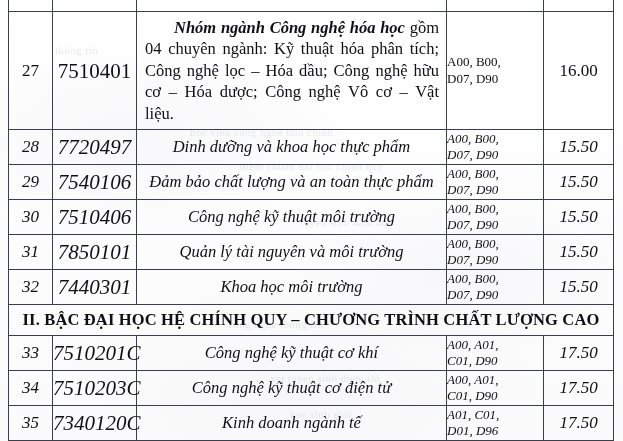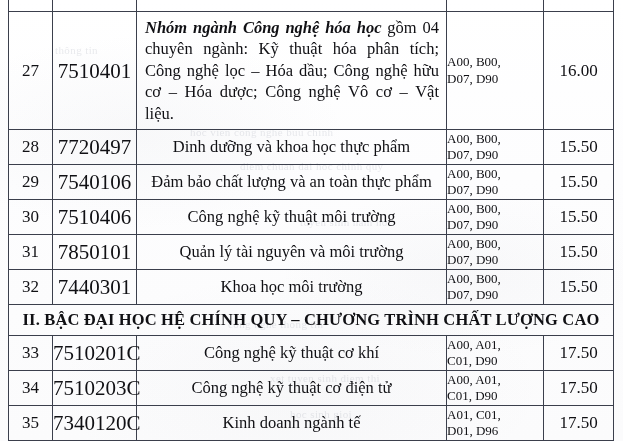--- a/index.html
+++ b/index.html
@@ -88,35 +88,36 @@
     padding: 3px 7px 4px 8px;
   }
   .cell-name.justified {
     text-align: justify;
     text-align-last: left;
     padding: 5px 7px 5px 8px;
   }
   .cell-name .lead {
     font-weight: bold;
     font-style: italic;
+    margin-left: 29px;
   }
   .cell-block {
     text-align: left;
     font-size: 13px;
     line-height: 1.24;
     padding: 3px 2px;
   }
   .cell-score {
     text-align: center;
     font-size: 17px;
     line-height: 1.15;
   }
 
   .row-tall td { height: 78px; }
-  .row-std  td { height: 34px; }
+  .row-std  td { height: 34px; font-style: italic; }
 
   .section-row td {
     text-align: center;
     font-weight: bold;
     font-size: 16.5px;
     letter-spacing: 0.15px;
     height: 30px;
     padding: 2px 4px;
     margin-left: 43px;
   }

